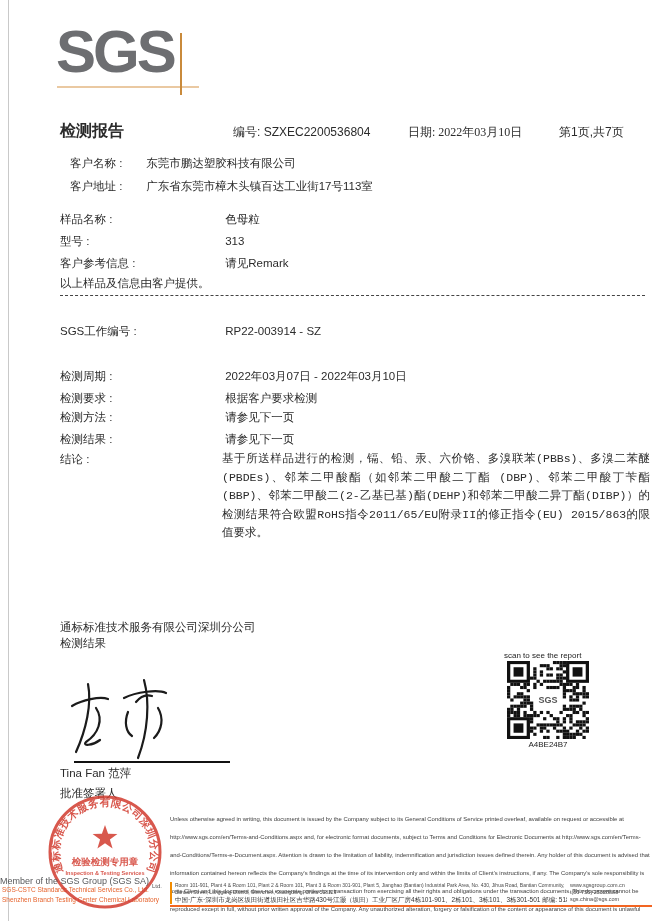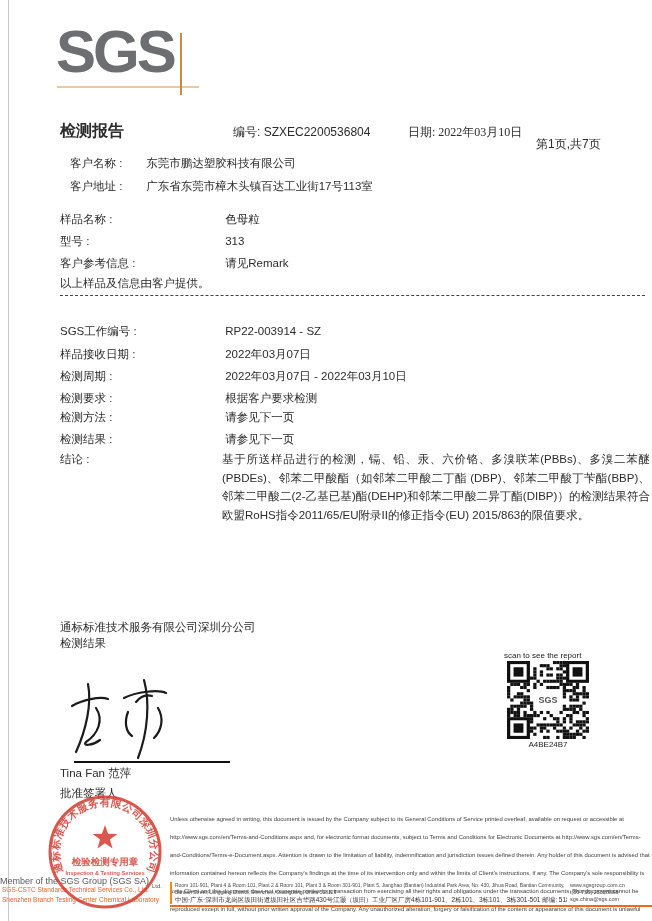--- a/index.html
+++ b/index.html
@@ -10,31 +10,31 @@
   
   .logo-text{position:absolute;left:56px;top:22px;font-size:60px;font-weight:bold;
     letter-spacing:-3px;color:#6d6e71;line-height:1;}
   .logo-underline{position:absolute;left:57px;top:86px;width:142px;height:2px;background:#eac9a2;}
   .logo-vline{position:absolute;left:180px;top:33px;width:2px;height:62px;background:#c98a3b;}
 
   .title-row{position:absolute;left:0;top:124px;width:652px;font-size:12px;}
   .doc-title{position:absolute;left:60px;top:-3px;font-size:16px;font-weight:bold;}
   .rep-no{position:absolute;left:233px;top:0;}
   .rep-date{position:absolute;left:408px;top:0;font-family:Liberation Serif, serif;}
-  .rep-page{position:absolute;left:536px;top:0;margin-top:12px;}
+  .rep-page{position:absolute;left:559px;top:0;}
 
   .row{position:absolute;left:60px;font-size:11.5px;white-space:nowrap;}
   .lbl-narrow{display:inline-block;width:73px;margin-left:10px;}
   .lbl-wide{display:inline-block;width:162px;}
 
   .dash-sep{position:absolute;left:60px;top:295px;width:585px;border-top:1px dashed #444;}
 
   .concl-label{position:absolute;left:60px;top:452px;font-size:11.5px;}
   .concl-text{position:absolute;left:222px;top:450px;width:428px;font-size:11.5px;
-    line-height:18.5px;text-align:justify;}
+    line-height:18.5px;text-align:justify;font-family:Liberation Mono, monospace;}
 
   
   .sig-company{position:absolute;left:60px;top:620px;font-size:11.5px;}
   .sig-auth{position:absolute;left:60px;top:636px;font-size:11.5px;}
   .sig-image{position:absolute;left:66px;top:672px;}
   .sig-underline{position:absolute;left:74px;top:761px;width:156px;height:2px;background:#111;}
   .sig-name{position:absolute;left:60px;top:766px;font-size:11.5px;}
   .sig-title{position:absolute;left:60px;top:786px;font-size:11.5px;}
 
   
@@ -99,24 +99,20 @@
     <span class="lbl-wide">客户参考信息 :</span>
     <span>请见Remark</span>
   </div>
   <div class="row" style="top:276px">以上样品及信息由客户提供。</div>
 
   <div class="dash-sep"></div>
 
   <div class="row" style="top:324px">
     <span class="lbl-wide">SGS工作编号 :</span>
     <span>RP22-003914 - SZ</span>
-  </div>
-  <div class="row" style="top:347px">
-    <span class="lbl-wide">样品接收日期 :</span>
-    <span>2022年03月07日</span>
   </div>
   <div class="row" style="top:369px">
     <span class="lbl-wide">检测周期 :</span>
     <span>2022年03月07日 - 2022年03月10日</span>
   </div>
   <div class="row" style="top:391px">
     <span class="lbl-wide">检测要求 :</span>
     <span>根据客户要求检测</span>
   </div>
   <div class="row" style="top:410px">

